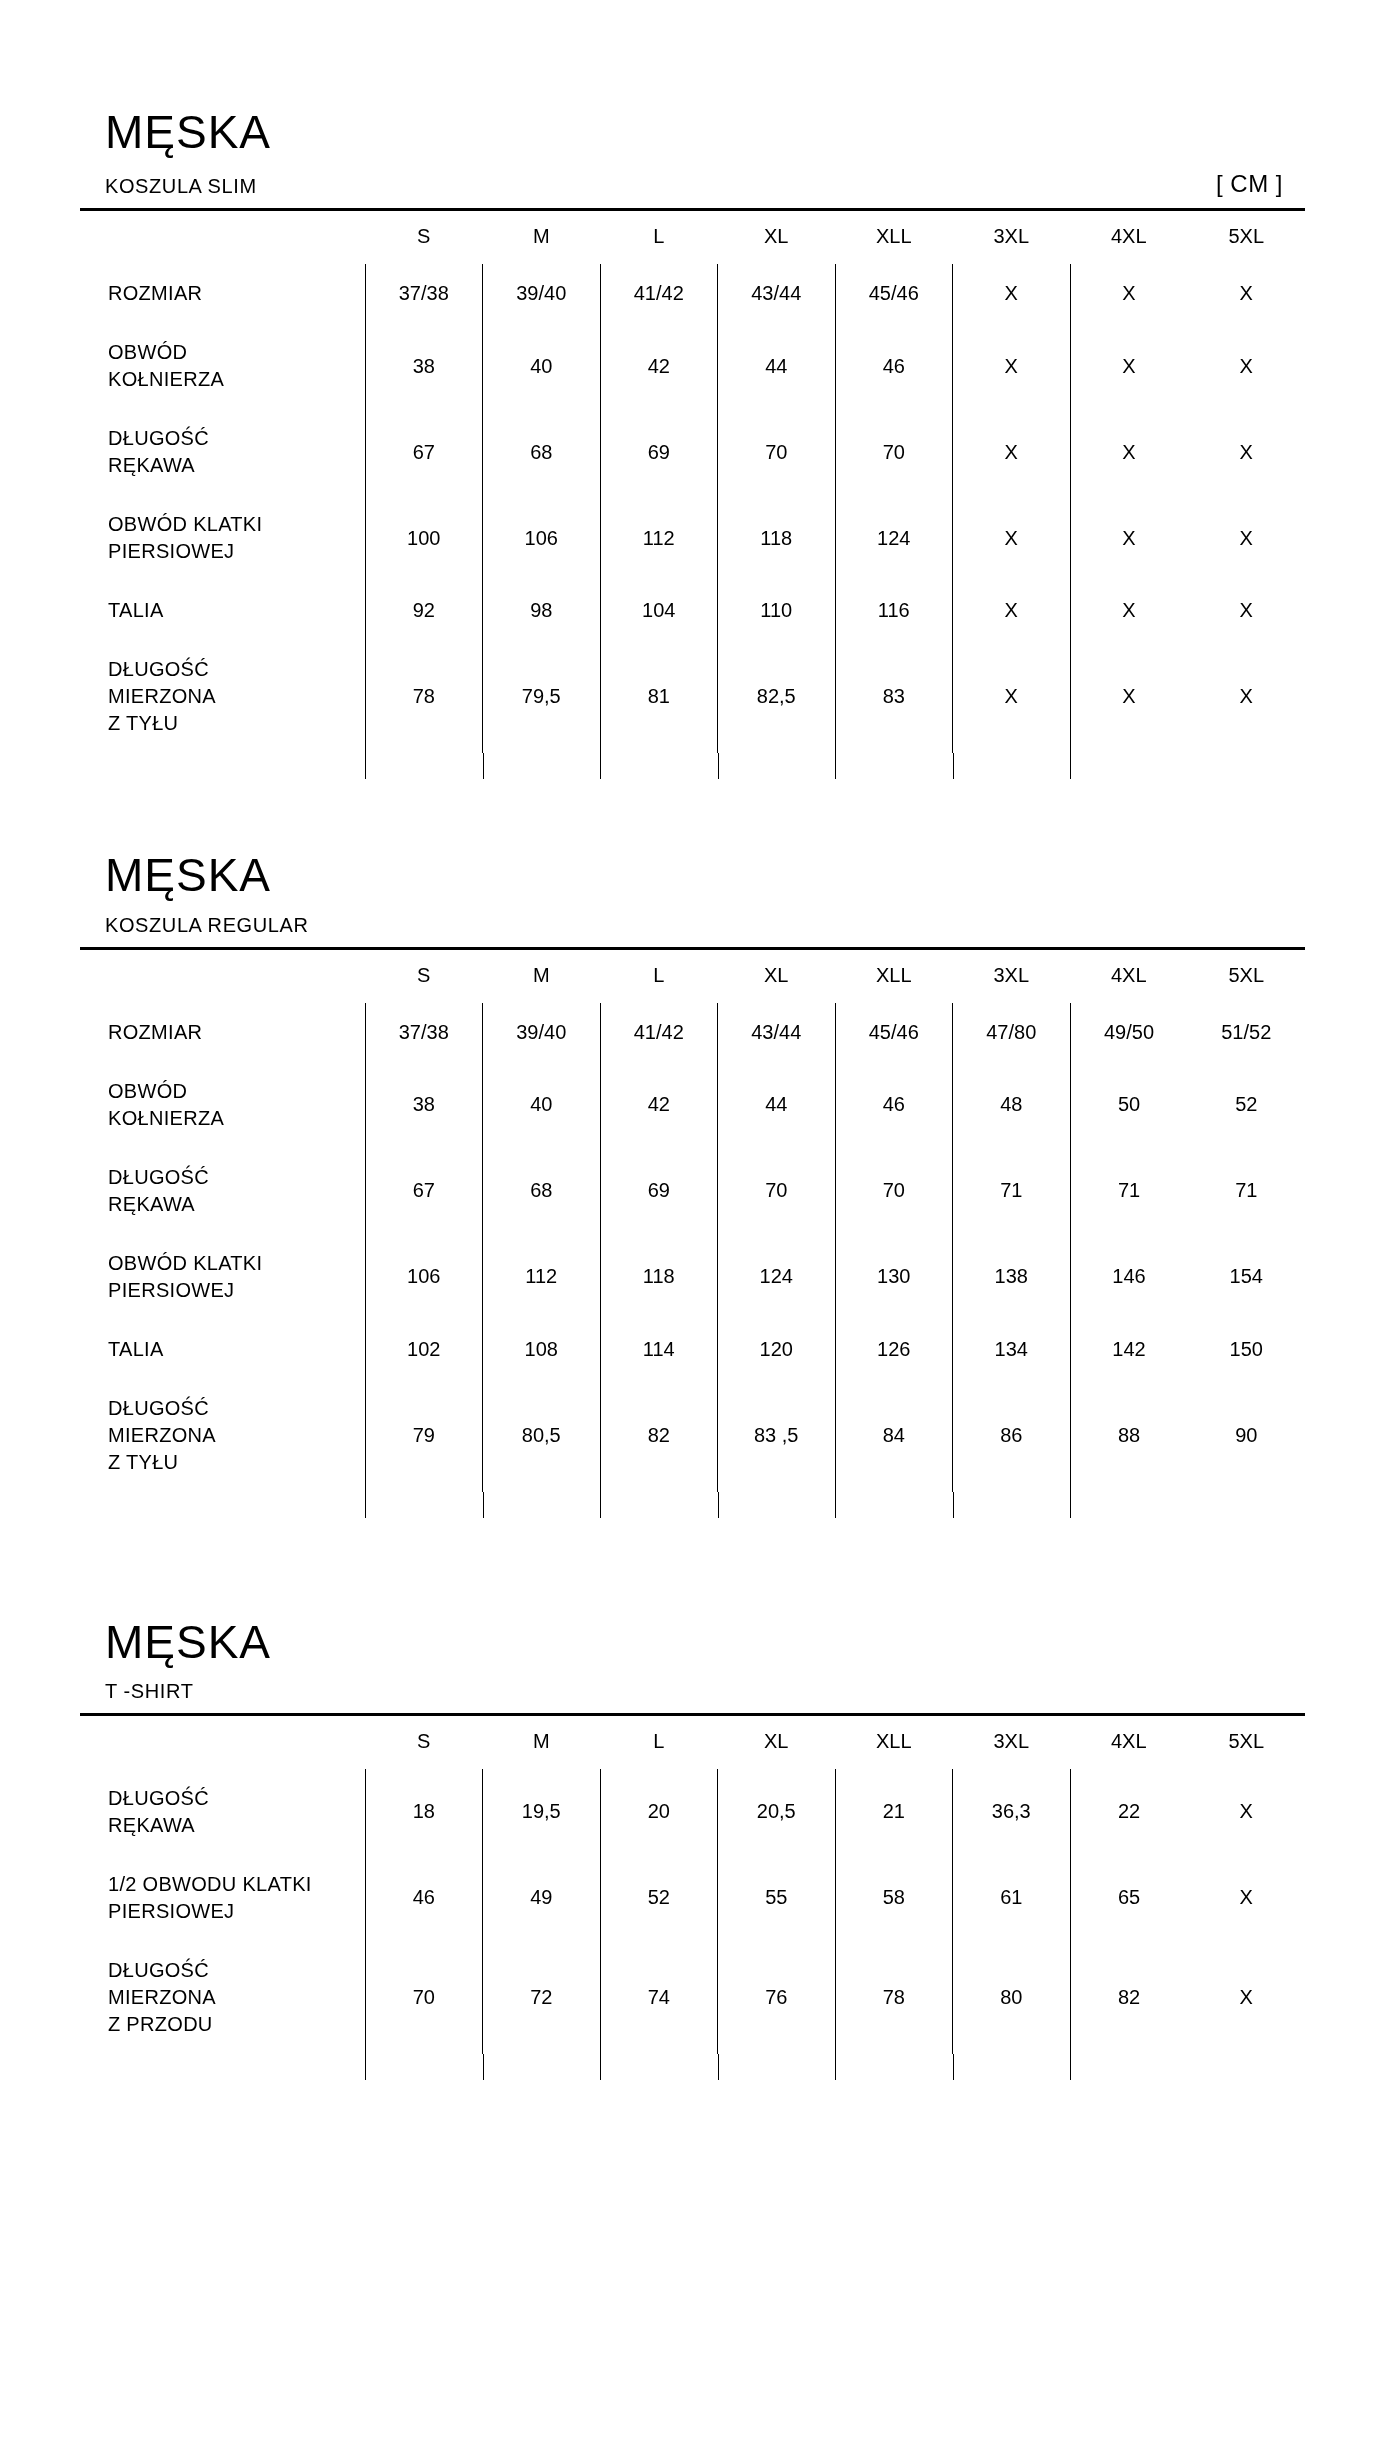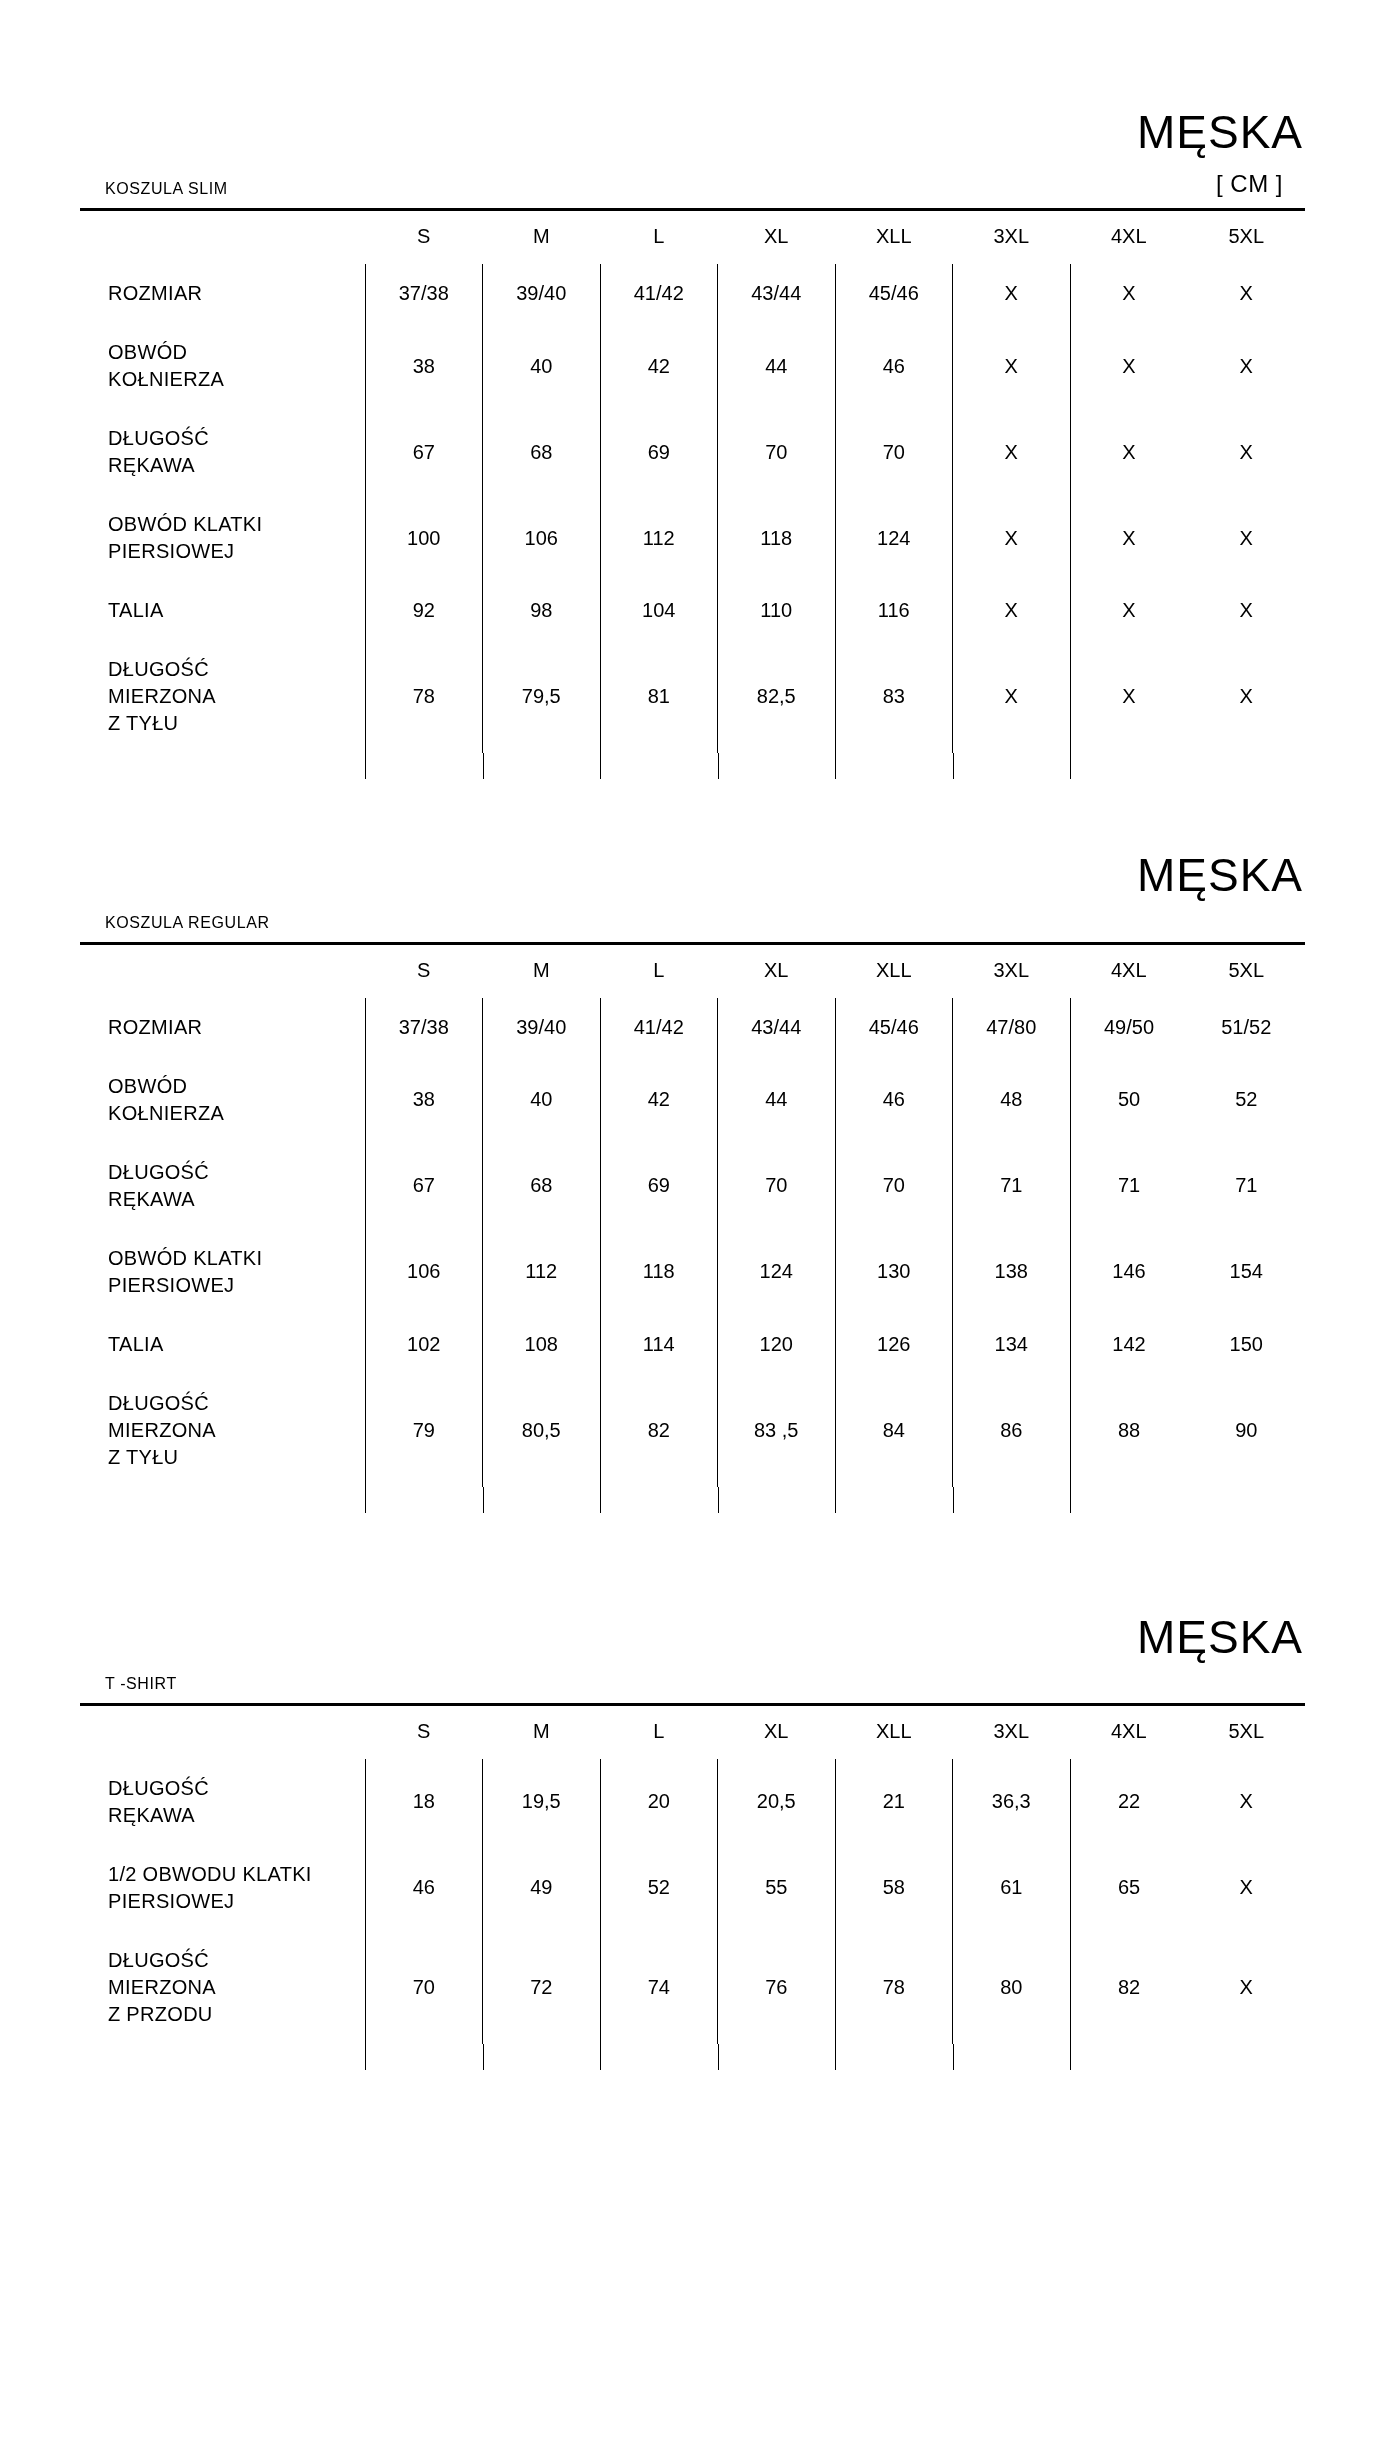--- a/index.html
+++ b/index.html
@@ -27,30 +27,29 @@
   .block-slim   { padding-top: 108px; }
   .block-regular{ padding-top: 72px; }
   .block-tshirt { padding-top: 100px; }
 
   .title {
     font-size: 46px;
     font-weight: 400;
     letter-spacing: 1px;
     line-height: 1.05;
     margin: 0 0 14px 25px;
-    text-align: right;
   }
   .subtitle-row {
     display: flex;
     align-items: flex-end;
     justify-content: space-between;
     margin: 0 0 10px 25px;
   }
   .subtitle {
-    font-size: 16px;
+    font-size: 20px;
     letter-spacing: 0.6px;
     font-weight: 400;
   }
   .unit {
     font-size: 24px;
     letter-spacing: 0.5px;
     padding-right: 20px;
   }
 
   table.size-table {

